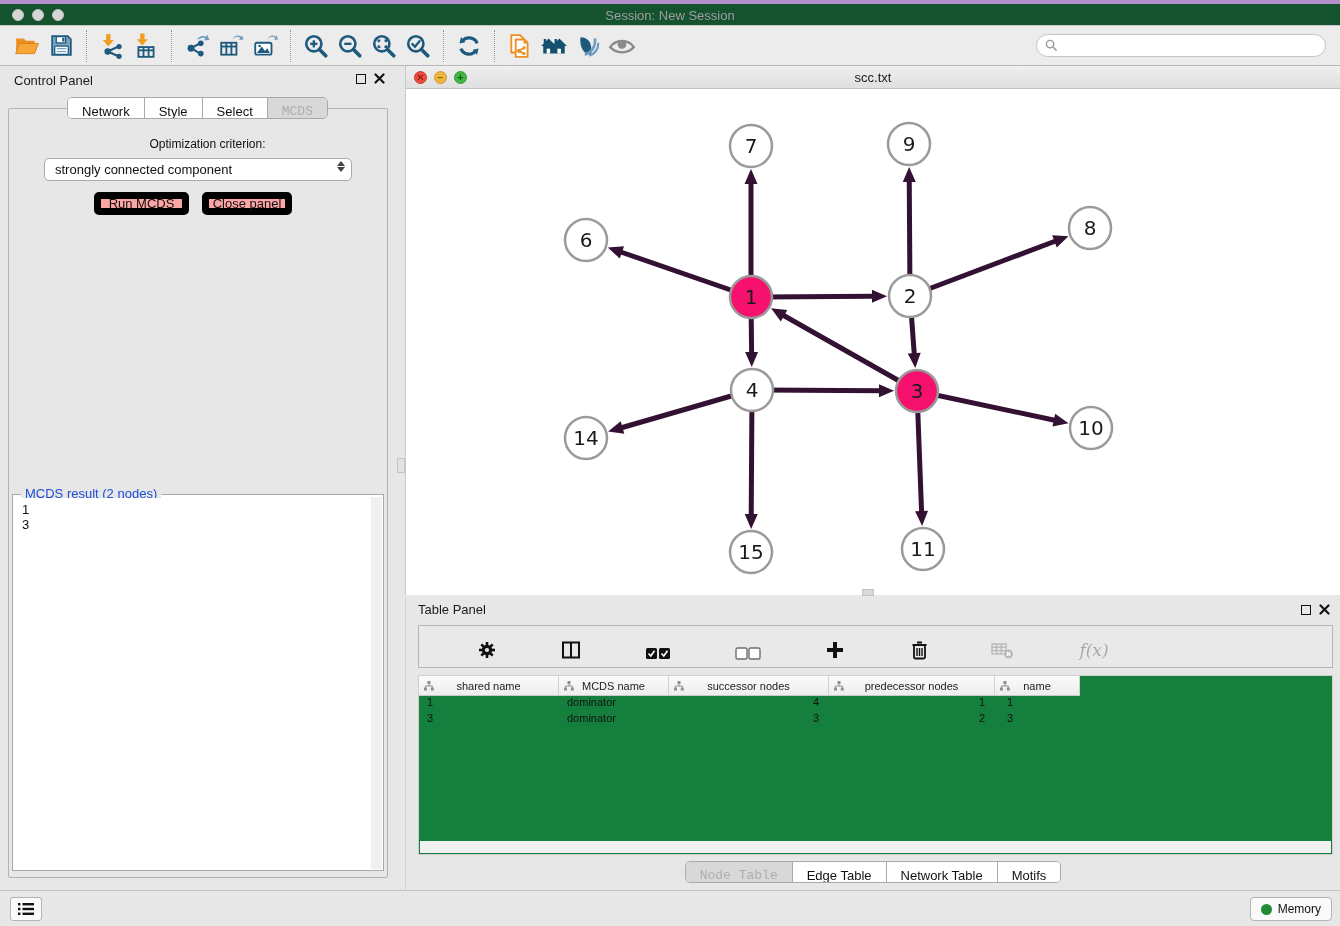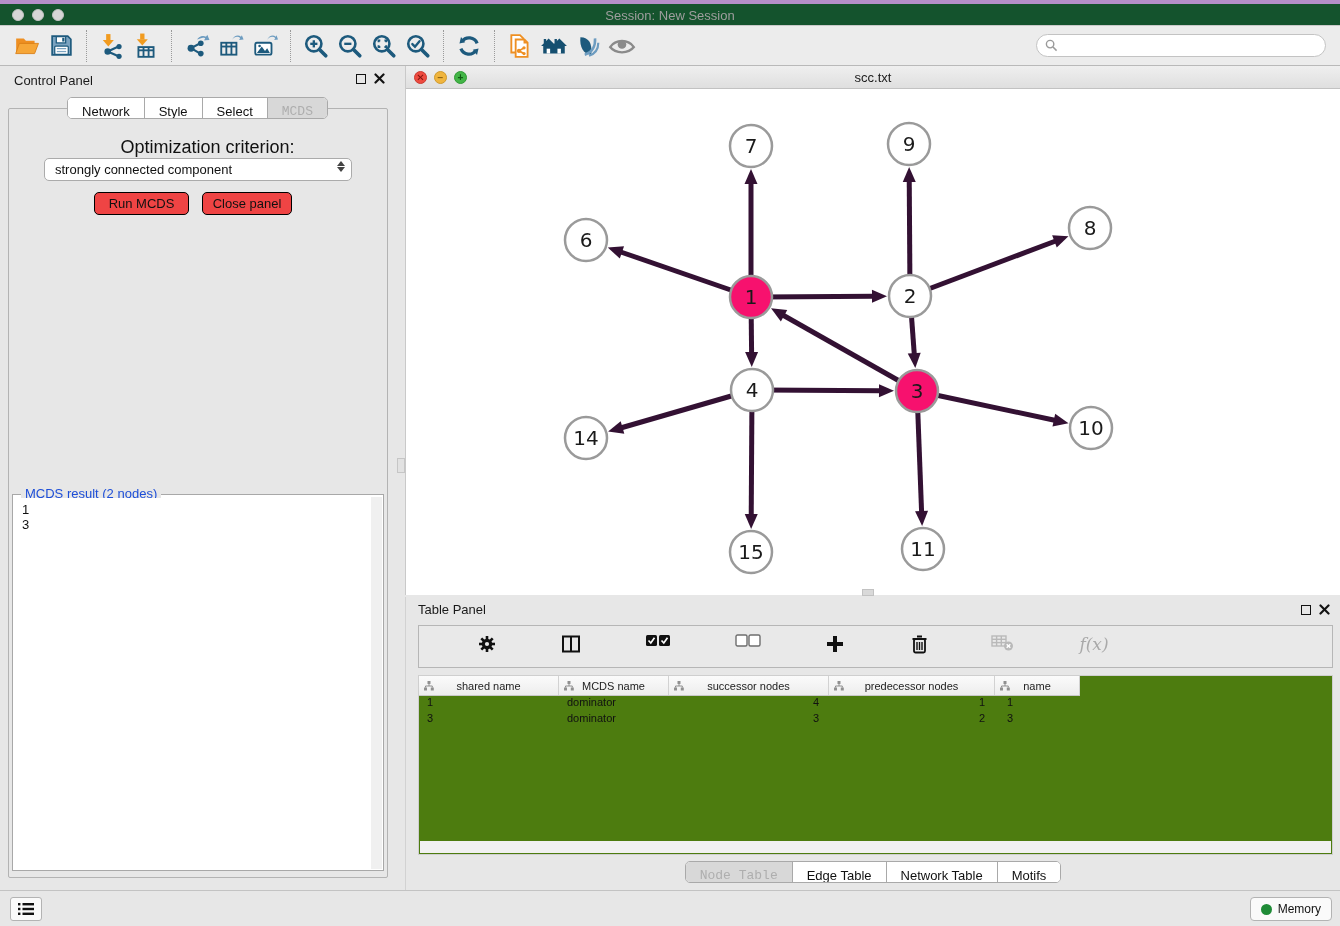--- a/index.html
+++ b/index.html
@@ -24,28 +24,28 @@
   .panel-icons { position:absolute; right:10px; top:7px; display:flex; gap:8px; align-items:center; }
   .float-glyph { width:10px; height:10px; border:1.6px solid #111; display:inline-block; }
   .cp-border { position:absolute; left:8px; top:42px; width:380px; height:770px; border:1px solid #b3b3b3; border-radius:2px; }
 
   .tabgroup { display:flex; border:1px solid #a9a9a9; border-radius:5px; overflow:hidden; background:#fff; height:22px; }
   .tab { font-size:13px; padding:6px 14px; background:#fff; color:#111; border-right:1px solid #a9a9a9; white-space:nowrap; }
   .tab:last-child { border-right:none; }
   .tab.active { background:#d8d8d8; color:#aeaeae;font-family:Liberation Mono, monospace; }
   .cp-tabs { position:absolute; left:0; right:0; top:31px; display:flex; justify-content:center; z-index:2; }
 
-  .opt-label { position:absolute; left:0; right:0; top:71px; text-align:center; font-size:18px; color:#111;padding-left:20px; }
+  .opt-label { position:absolute; left:0; right:0; top:71px; text-align:center; font-size:12px; color:#111;padding-left:20px; }
   .dropdown { position:absolute; left:44px; top:92px; width:308px; height:23px; background:#fff; border:1px solid #ababab; border-radius:5px; font-size:13px; display:flex; align-items:center; padding-left:10px; color:#111; }
   .dd-arrows { position:absolute; right:6px; top:2px; display:flex; flex-direction:column; align-items:center; gap:1px; }
   .dd-arrows i { width:0; height:0; border-left:4px solid transparent; border-right:4px solid transparent; display:block; }
   .dd-up { border-bottom:5px solid #444; }
   .dd-down { border-top:5px solid #444; }
 
-  .btn { position:absolute; height:23px; background:#ef4444; border:1px solid #000000; border-radius:5px; font-size:13px; color:#111; display:flex; align-items:center; justify-content:center; }
+  .btn { position:absolute; height:23px; background:#fca5a5; border:7px solid #000000; border-radius:5px; font-size:13px; color:#111; display:flex; align-items:center; justify-content:center; }
 
   .mcds-fieldset { position:absolute; left:12px; top:428px; width:372px; height:377px; border:1px solid #a8a8a8; background:#fff; }
   .mcds-legend { position:absolute; left:8px; top:-9px; background:#e7e7e7; padding:0 4px; font-size:13px; color:#1d4ed8; }
   .mcds-text { position:absolute; left:1px; top:3px; right:13px; bottom:1px; background:#fff; font-size:13px; color:#111; padding:4px 8px; white-space:pre; font-family:"Liberation Sans","DejaVu Sans",sans-serif; }
   .mcds-scroll { position:absolute; right:1px; top:2px; width:11px; bottom:1px; background:#f0f0f0; }
 
   .v-splitter { position:absolute; left:397px; top:458px; width:8px; height:15px; background:#e2e2e2; border:1px solid #c6c6c6; }
 
   
   .net-window { position:absolute; left:405px; top:66px; width:935px; height:529px; background:#fff; border-left:1px solid #c9c9c9; }
@@ -55,23 +55,23 @@
   .wbtn.red { background:#ee4b40; border:1px solid #c93a31; color:#7e120d; }
   .wbtn.yellow { background:#f0b53e; border:1px solid #cf9a2d; color:#8a6212; }
   .wbtn.green { background:#43b547; border:1px solid #2f9a35; color:#0f5d14; }
   .nw-canvas { position:absolute; left:0; top:23px; width:935px; height:506px; background:#fff; }
   .h-splitter { position:absolute; left:456px; bottom:-1px; width:12px; height:7px; background:#d9d9d9; border:1px solid #c2c2c2; }
 
   
   .table-panel { position:absolute; left:405px; top:597px; width:935px; height:293px; background:#e7e7e7; border-left:1px solid #d2d2d2; }
   .tp-title { position:absolute; left:12px; top:5px; font-size:13px; color:#1a1a1a; }
   .tp-toolbar { position:absolute; left:12px; top:28px; width:915px; height:43px; border:1px solid #b6b6b6; background:#e9e9e9; display:flex; align-items:center; gap:15px; padding-left:12px; }
-  .tp-tool { display:flex; align-items:flex-start; justify-content:center; width:26px; height:26px;margin-left:43px; }
+  .tp-tool { display:flex; align-items:flex-end; justify-content:center; width:26px; height:26px;margin-left:43px; }
   .fx-label { font-family:"DejaVu Serif","Liberation Serif",serif; font-style:italic; font-size:17px; color:#a9a9a9; }
-  .tp-table { position:absolute; left:12px; top:78px; width:915px; height:180px; background:#4d7c0f; border:1px solid #cfcfcf; }
+  .tp-table { position:absolute; left:12px; top:78px; width:915px; height:180px; background:#15803d; border:1px solid #cfcfcf; }
   .thead { display:flex; height:20px; background:linear-gradient(#fbfbfb,#ededed); border-bottom:1px solid #c8c8c8; width:661px; }
   .th { position:relative; border-right:1px solid #d2d2d2; font-size:11px; color:#222; display:flex; align-items:center; justify-content:center; }
   .th .hier { position:absolute; left:5px; top:5px; }
   .trow { display:flex; height:16px; font-size:11px; color:#111; }
   .td { overflow:hidden; white-space:nowrap; }
   .th:nth-child(1),.td:nth-child(1){ width:140px; }
   .th:nth-child(2),.td:nth-child(2){ width:110px; }
   .th:nth-child(3),.td:nth-child(3){ width:160px; }
   .th:nth-child(4),.td:nth-child(4){ width:166px; }
   .th:nth-child(5),.td:nth-child(5){ width:85px; }

